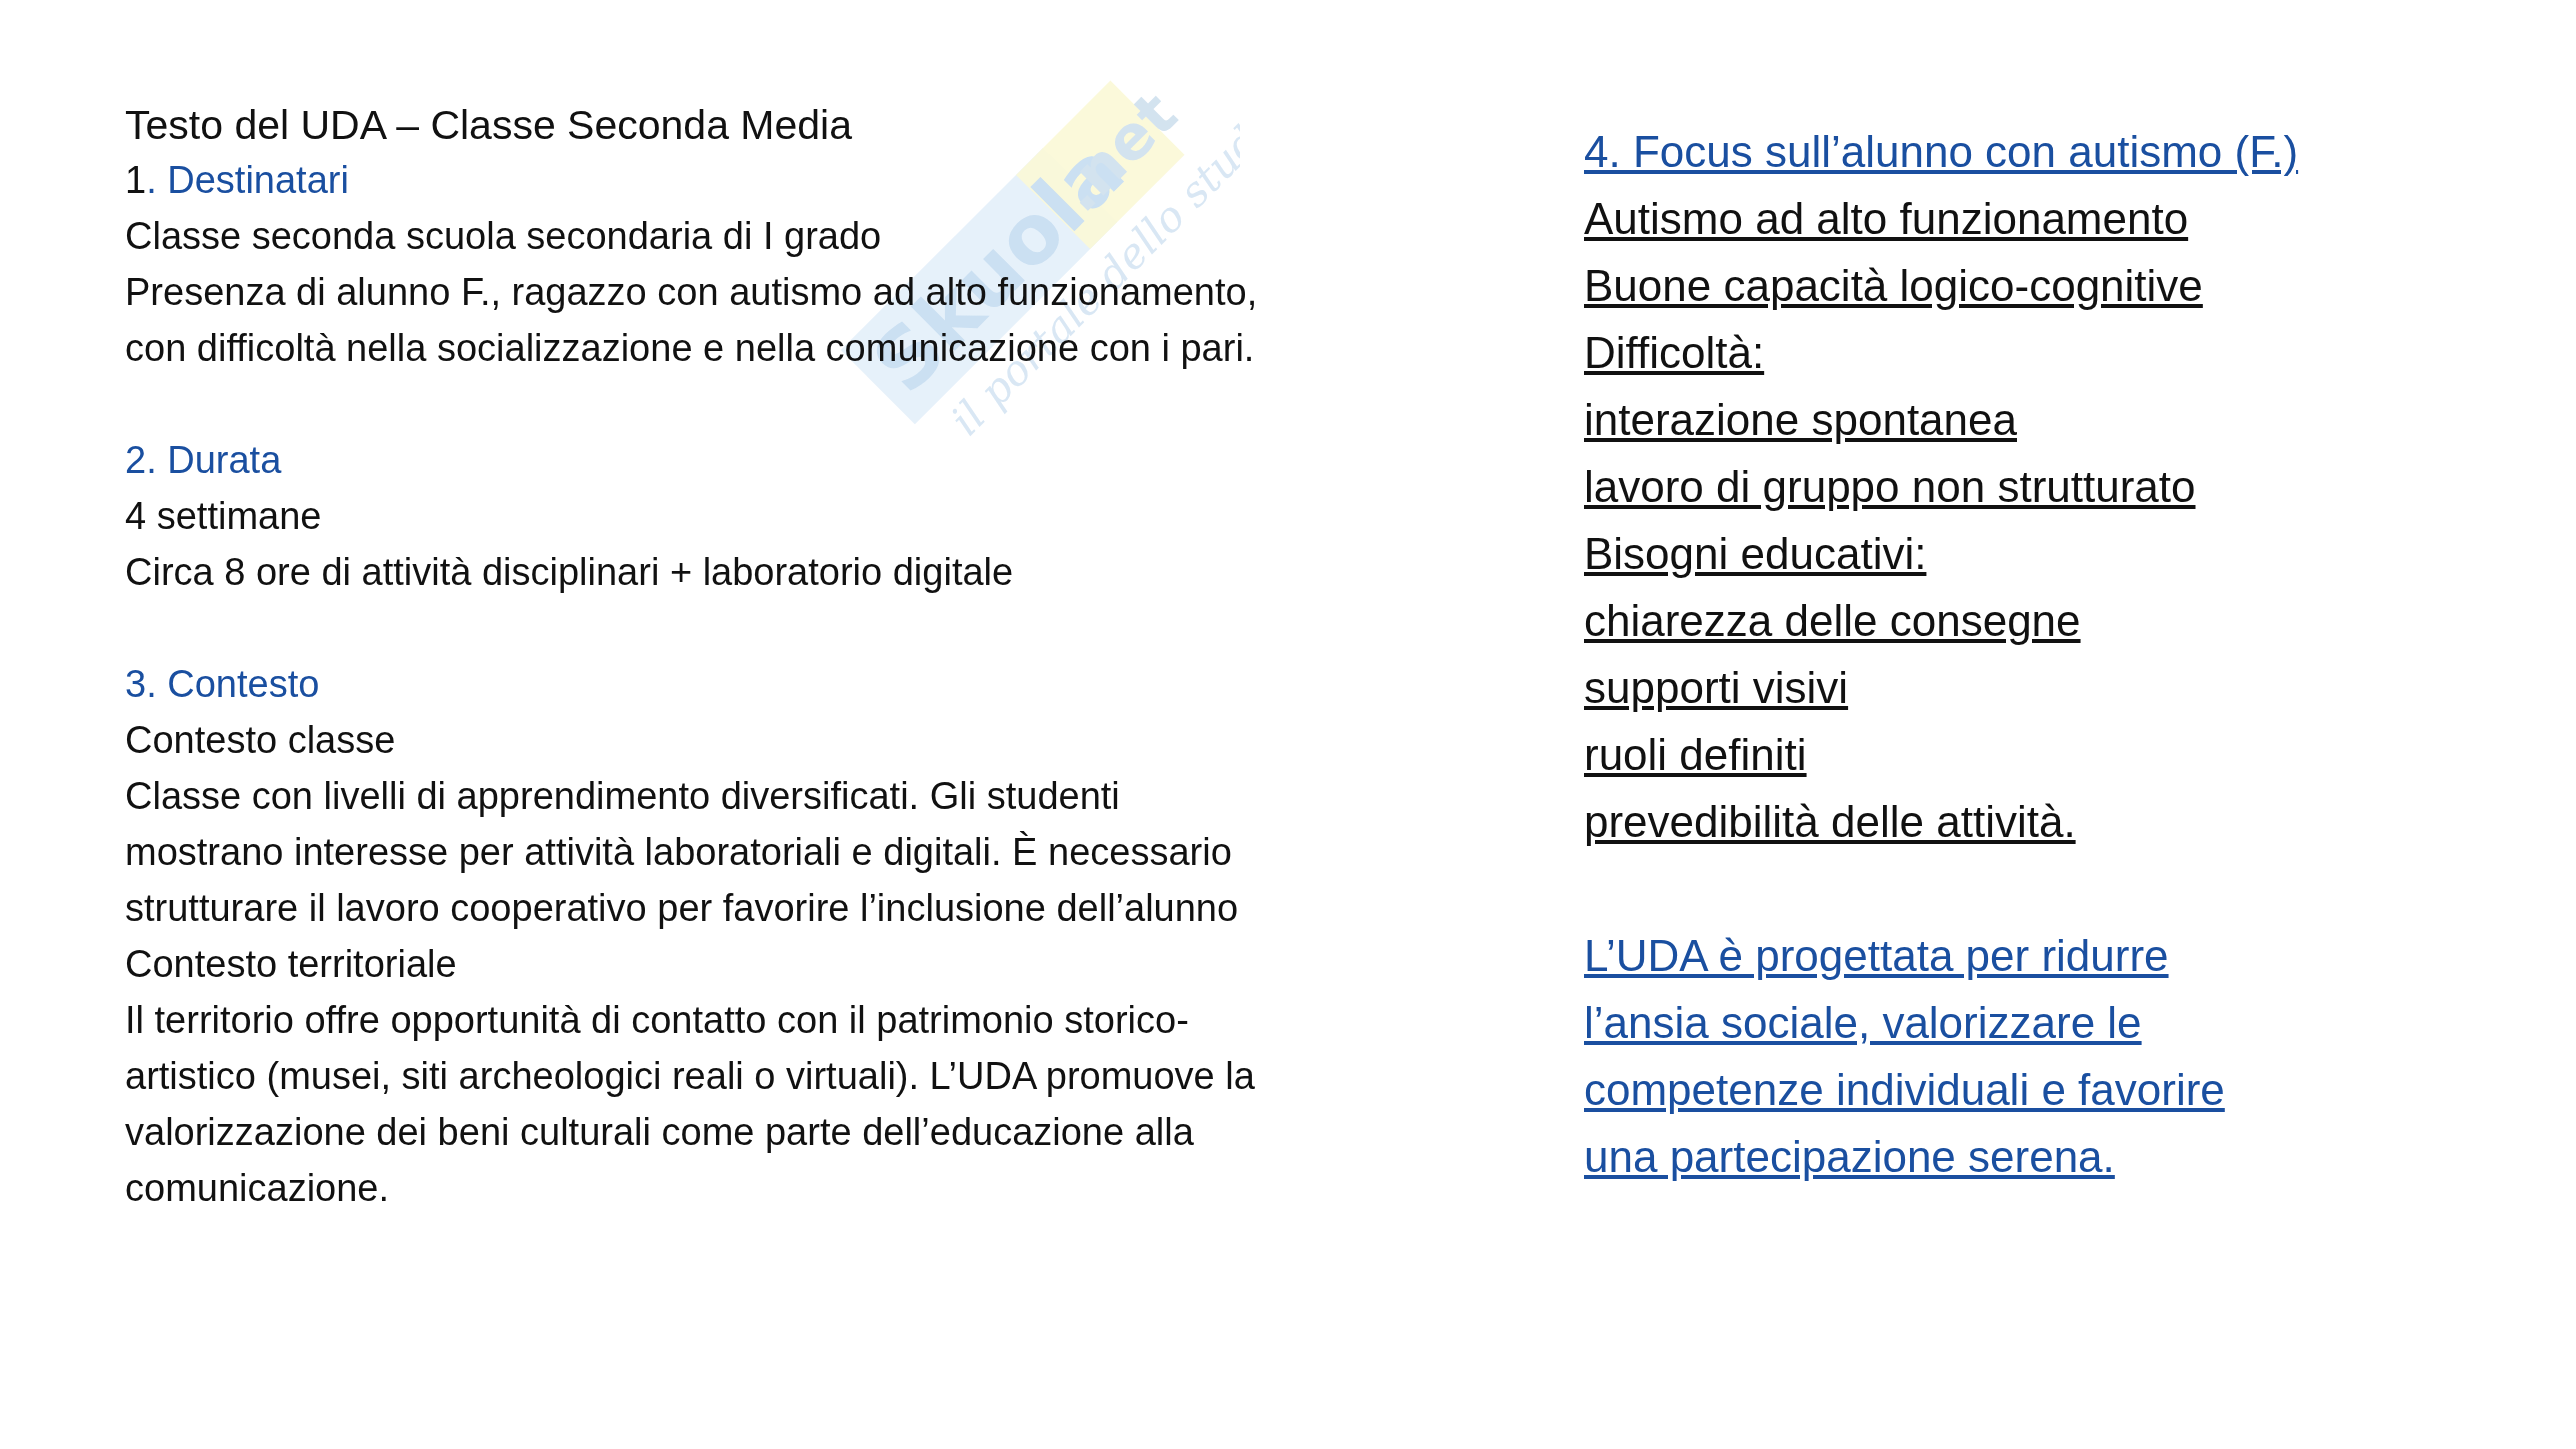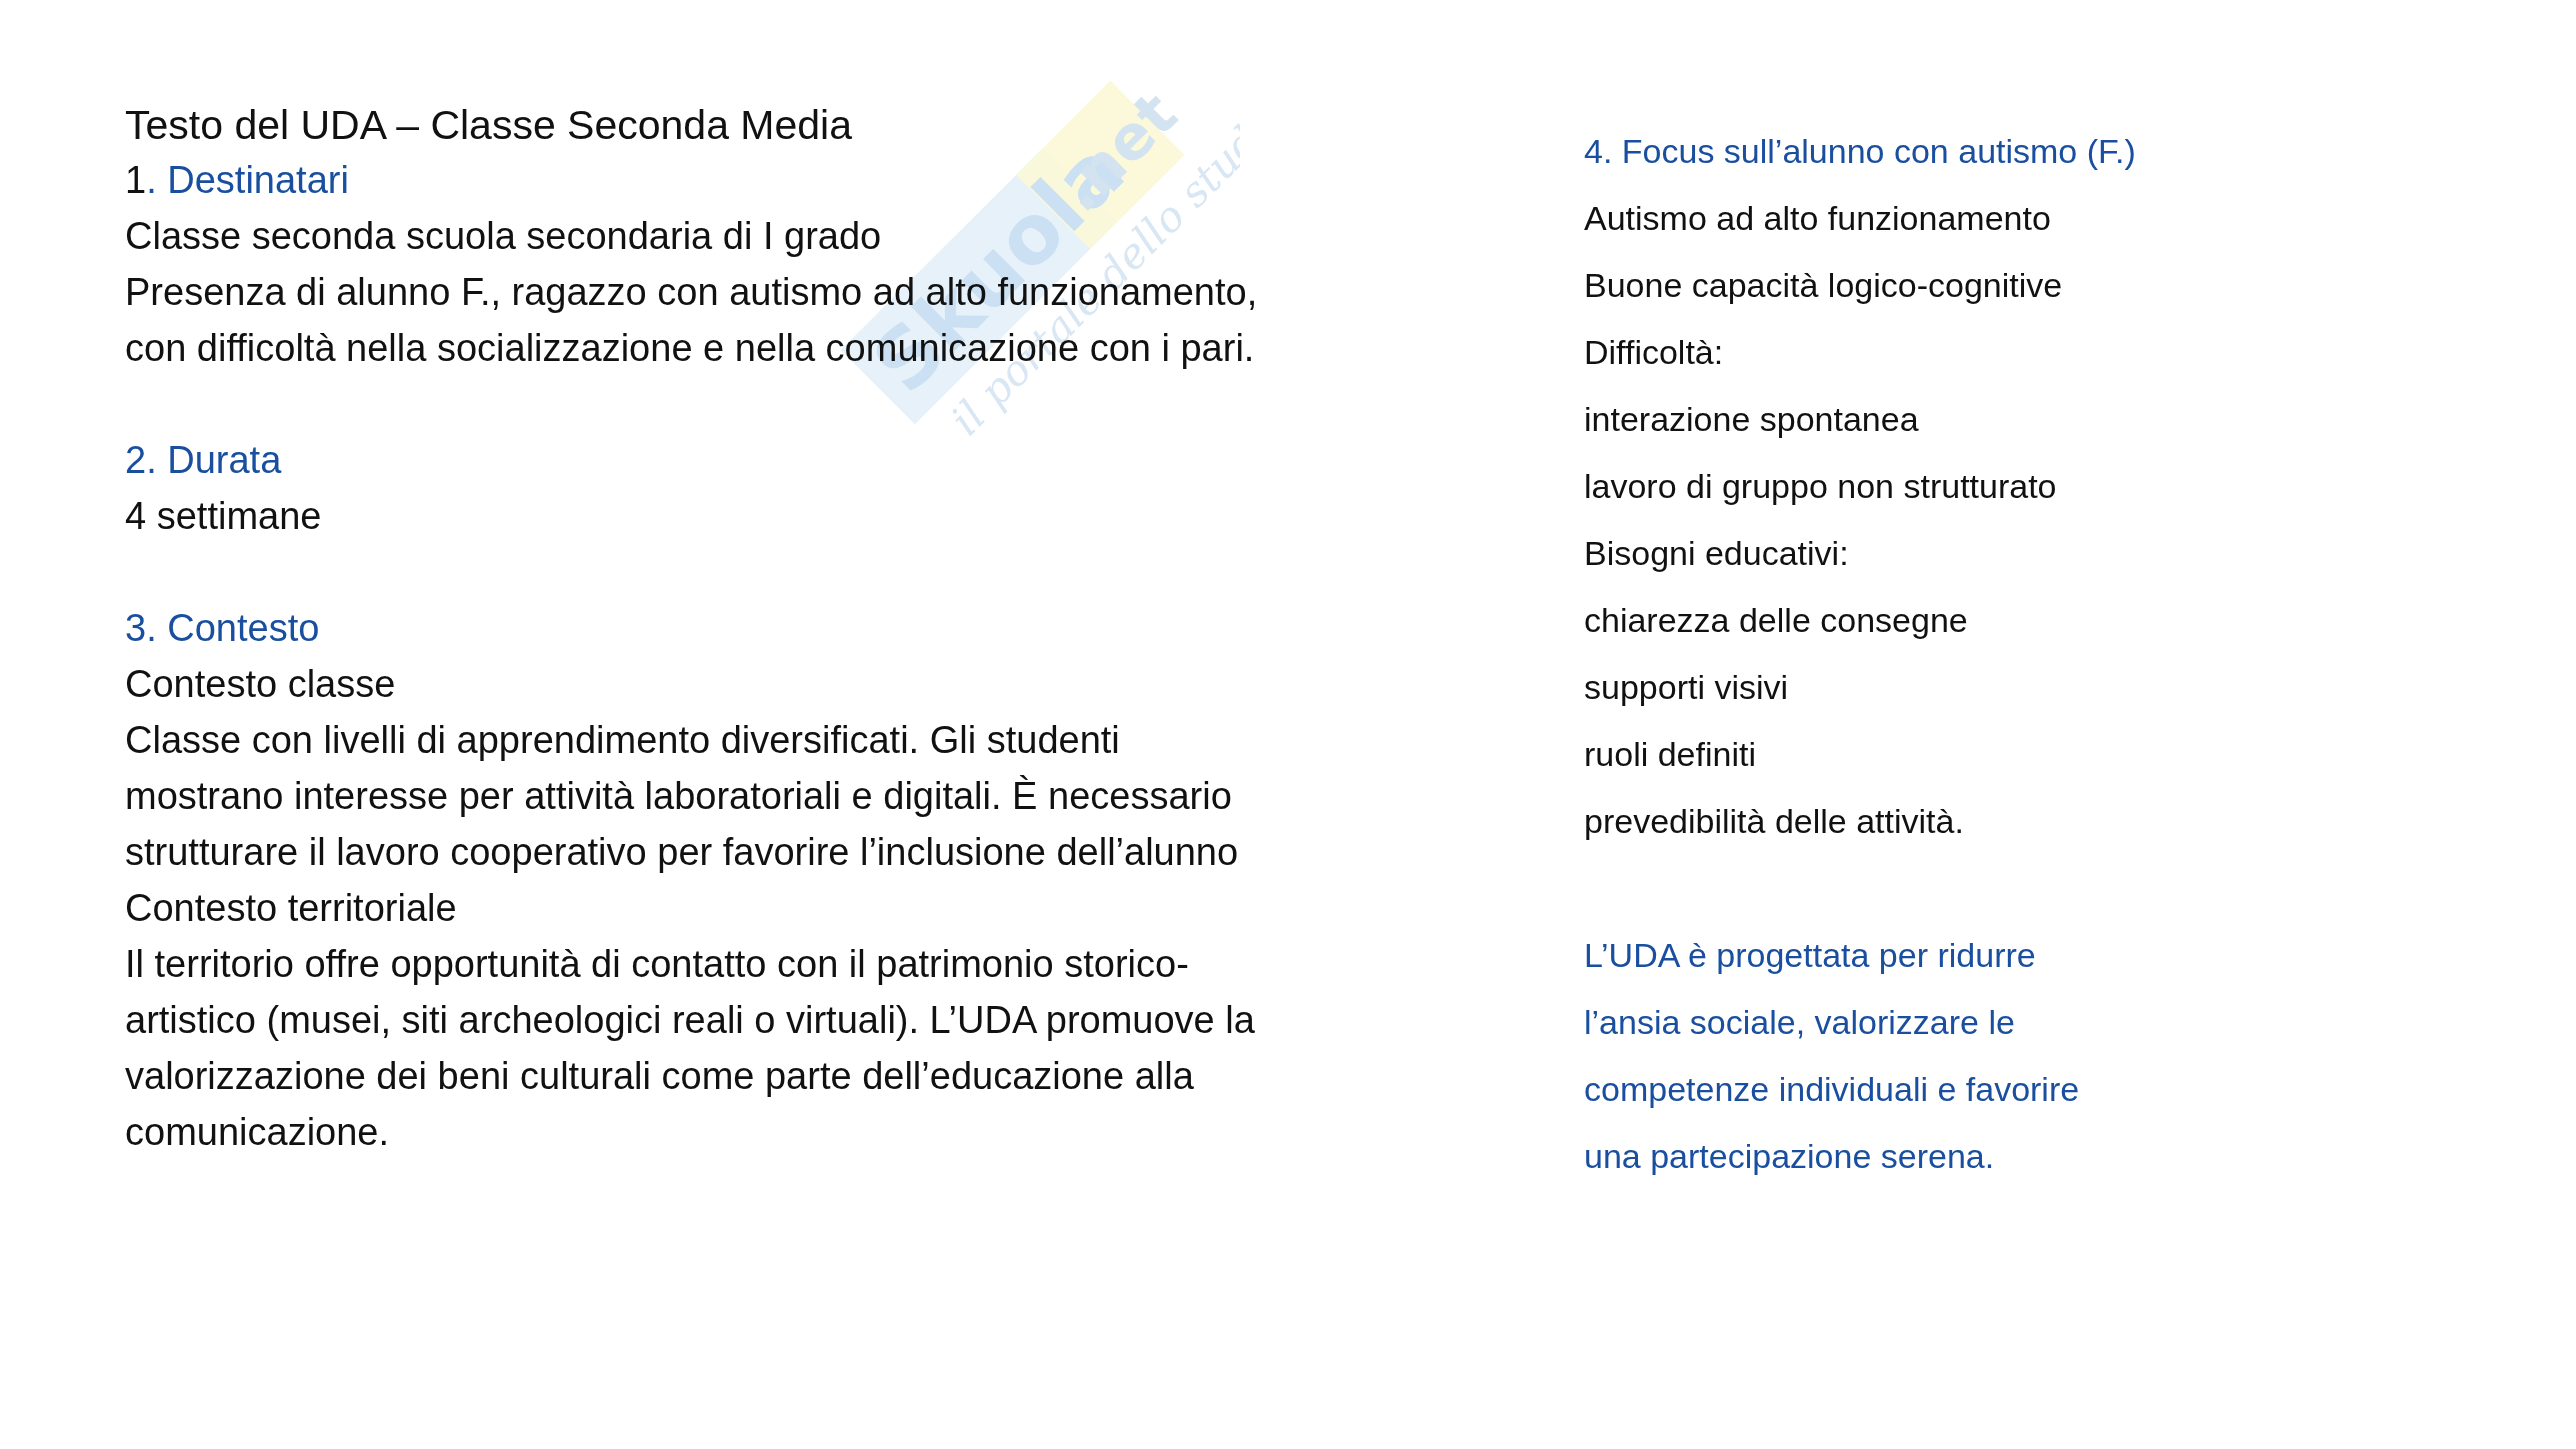--- a/index.html
+++ b/index.html
@@ -9,21 +9,21 @@
   }
   .col-left { position:absolute; left:97px; top:99px; width:1336px; }
   .col-right { position:absolute; left:1556px; top:118px; width:954px; }
   .line { white-space:nowrap;margin-left:28px; }
   .l-body { font-size:38px; line-height:56px; }
   .l-sub { font-size:41px; line-height:53px; }
   .l-title { font-size:48px; line-height:67px; }
   .l-title b { font-weight:700; }
   .blue { color:#1a4fa0; }
   .gap { height:56px; }
-  .r-body { font-size:34px; line-height:67px; }
+  .r-body { font-size:44px; line-height:67px;text-decoration:underline; }
   .r-gap { height:67px; }
   .watermark {
     position:absolute; left:792px; top:48px; width:448px; height:429px;
     pointer-events:none; opacity:0.9;
   }
 </style>
 </head>
 <body>
 
 <svg class="watermark" viewBox="0 0 470 450" xmlns="http://www.w3.org/2000/svg">
@@ -42,20 +42,21 @@
   <div class="line l-body">
     <span>1</span><span class="blue">. Destinatari</span>
   </div>
   <div class="line l-body">Classe seconda scuola secondaria di I grado</div>
   <div class="line l-body">Presenza di alunno F., ragazzo con autismo ad alto funzionamento,</div>
   <div class="line l-body">con difficoltà nella socializzazione e nella comunicazione con i pari.</div>
   <div class="gap"></div>
 
   <div class="line l-body blue">2. Durata</div>
   <div class="line l-body">4 settimane</div>
+  <div class="line l-body">Circa 8 ore di attività disciplinari + laboratorio digitale</div>
   <div class="gap"></div>
 
   <div class="line l-body blue">3. Contesto</div>
   <div class="line l-body">Contesto classe</div>
   <div class="line l-body">Classe con livelli di apprendimento diversificati. Gli studenti</div>
   <div class="line l-body">mostrano interesse per attività laboratoriali e digitali. È necessario</div>
   <div class="line l-body">strutturare il lavoro cooperativo per favorire l’inclusione dell’alunno</div>
   <div class="line l-body">Contesto territoriale</div>
   <div class="line l-body">Il territorio offre opportunità di contatto con il patrimonio storico-</div>
   <div class="line l-body">artistico (musei, siti archeologici reali o virtuali). L’UDA promuove la</div>

